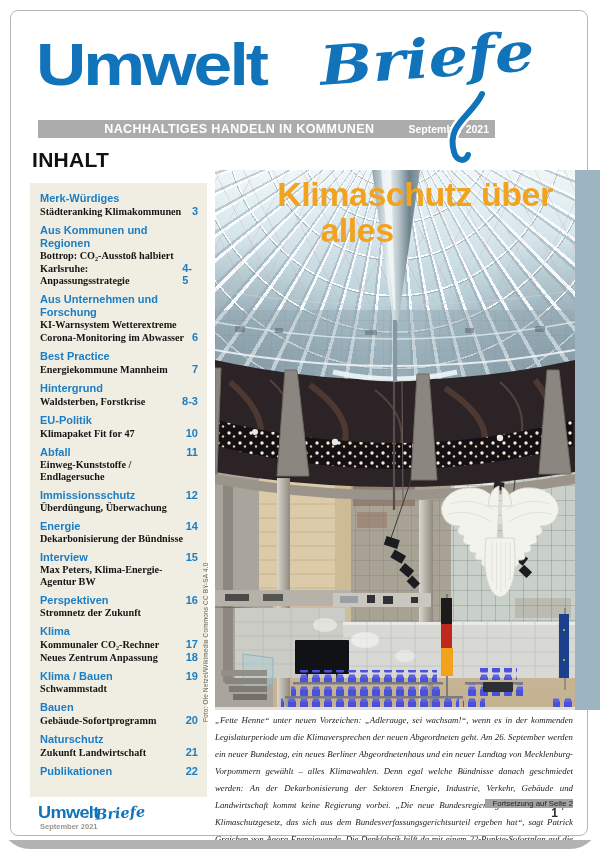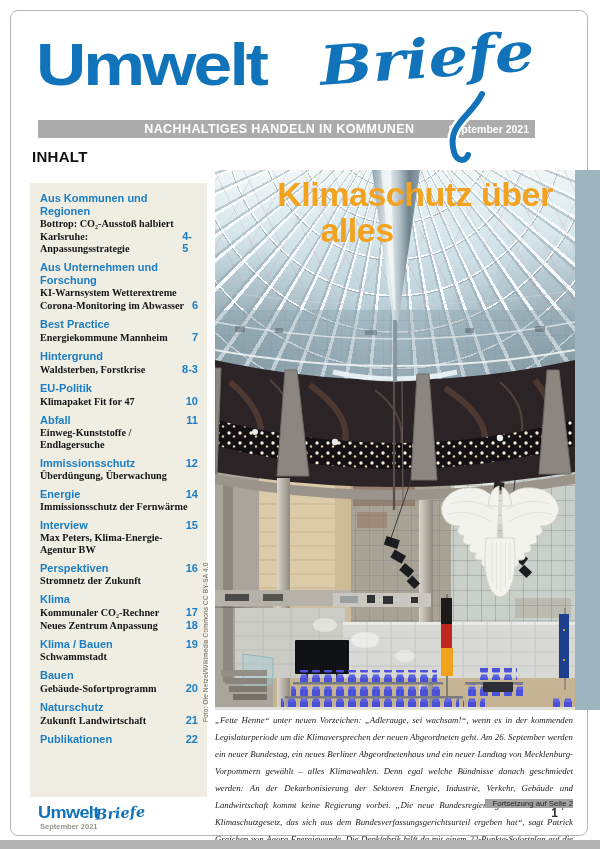--- a/index.html
+++ b/index.html
@@ -1,40 +1,40 @@
 <!DOCTYPE html>
 <html style="--accent-blue: #1173B9; --toc-blue: #1B7EC5; --headline-orange: #F2A21C; --toc-background: #F0EDE2; --tagline-bar: #ACACAC; --chair-blue: #4A50D8;"><head>
 <meta charset="utf-8">
 <style>
   :root{
     --accent-blue:#1173B9; --toc-blue:#1B7EC5; --headline-orange:#F2A21C;
     --toc-background:#F0EDE2; --tagline-bar:#ACACAC; --chair-blue:#4A50D8;
   }
   html,body{margin:0;padding:0;background:#fff;}
   .stage{position:relative;width:600px;height:849px;background:#ffffff;overflow:hidden;
-         font-family:"Liberation Sans",sans-serif;}
+         font-family:"Liberation Sans",sans-serif;border-radius:30px;}
   .page-border{position:absolute;left:10px;top:10px;width:578px;height:826px;
                border:1.5px solid #b5b5b5;border-radius:8px;box-sizing:border-box;background:transparent;}
   .bottom-strip{position:absolute;left:0;top:840px;width:600px;height:9px;background:#b2b2b2;}
 
   
   .logo-big{position:absolute;left:36px;top:30px;white-space:nowrap;}
   .logo-big .word{display:inline-block;font-size:60px;font-weight:700;color:var(--accent-blue);
                   letter-spacing:-2.5px;transform:scaleX(1.16);transform-origin:left center;}
   .logo-script-big{position:absolute;left:320px;top:34px;font-family:"DejaVu Serif",serif;
                    font-style:italic;font-weight:600;font-size:54px;color:var(--accent-blue);
                    transform:rotate(-4deg) scaleX(1.15);transform-origin:left center;white-space:nowrap;}
   .swash{position:absolute;left:428px;top:88px;width:90px;height:86px;pointer-events:none;}
   .tagline-bar{position:absolute;left:38px;top:120px;width:457px;height:18px;background:var(--tagline-bar);
-               display:flex;align-items:center;justify-content:flex-end;padding-left:40px;}
+               display:flex;align-items:center;justify-content:flex-end;}
   .tagline{color:#fff;font-weight:700;font-size:12.5px;letter-spacing:.4px;margin-right:34px;}
   .issue{color:#fff;font-weight:600;font-size:10.5px;margin-right:6px;}
 
   
-  .inhalt-title{position:absolute;left:32px;top:148px;font-size:15px;font-weight:700;color:#111;
+  .inhalt-title{position:absolute;left:32px;top:148px;font-size:21px;font-weight:700;color:#111;
                 letter-spacing:.3px;}
   .toc-panel{position:absolute;left:30px;top:183px;width:177px;height:614px;background:var(--toc-background);
              box-sizing:border-box;padding:9px 9px 6px 10px;overflow:hidden;}
   .toc-section{margin-bottom:6px;}
   .toc-title-row,.toc-sub-row{display:flex;justify-content:space-between;align-items:baseline;}
   .toc-title{color:var(--toc-blue);font-weight:700;font-size:11px;line-height:13px;}
   .toc-sub{font-family:"Liberation Serif",serif;font-weight:600;font-size:10.2px;line-height:12px;color:#151515;}
   .toc-page{color:var(--toc-blue);font-weight:700;font-size:11px;line-height:12px;padding-left:4px;}
 
   
@@ -92,20 +92,30 @@
   <svg class="swash" viewBox="0 0 90 86">
     <path d="M54,6 C44,28 18,36 26,64" fill="none" stroke="#ffffff" stroke-width="11" stroke-linecap="round"></path>
     <path d="M54,6 C44,28 18,36 26,64 C29,74 38,74 40,67" fill="none" stroke="#1173B9" stroke-width="6" stroke-linecap="round"></path>
   </svg>
 
   <div class="inhalt-title">INHALT</div>
   <div class="toc-panel">
     <div>
         <div class="toc-section">
           <div class="toc-title-row">
+            <span class="toc-title">Merk-Würdiges</span>
+            <span class="toc-page"></span>
+          </div>
+          <div class="toc-sub-row">
+            <span class="toc-sub">Städteranking Klimakommunen</span>
+            <span class="toc-page">3</span>
+          </div>
+        </div>
+        <div class="toc-section">
+          <div class="toc-title-row">
             <span class="toc-title">Aus Kommunen und Regionen</span>
             <span class="toc-page"></span>
           </div>
           <div class="toc-sub-row">
             <span class="toc-sub">Bottrop: CO₂-Ausstoß halbiert</span>
             <span class="toc-page"></span>
           </div>
           <div class="toc-sub-row">
             <span class="toc-sub">Karlsruhe: Anpassungsstrategie</span>
             <span class="toc-page">4-5</span>
@@ -174,21 +184,21 @@
             <span class="toc-sub">Überdüngung, Überwachung</span>
             <span class="toc-page"></span>
           </div>
         </div>
         <div class="toc-section">
           <div class="toc-title-row">
             <span class="toc-title">Energie</span>
             <span class="toc-page">14</span>
           </div>
           <div class="toc-sub-row">
-            <span class="toc-sub">Immissionsschutz der Fernwärme</span>
+            <span class="toc-sub">Dekarbonisierung der Bündnisse</span>
             <span class="toc-page"></span>
           </div>
         </div>
         <div class="toc-section">
           <div class="toc-title-row">
             <span class="toc-title">Interview</span>
             <span class="toc-page">15</span>
           </div>
           <div class="toc-sub-row">
             <span class="toc-sub">Max Peters, Klima-Energie-Agentur BW</span>

